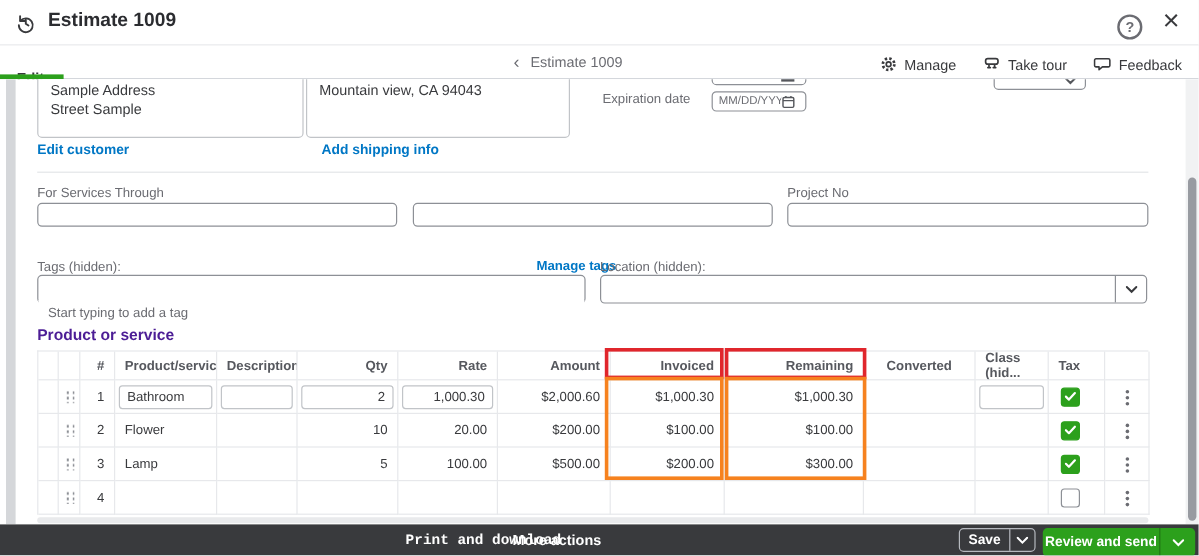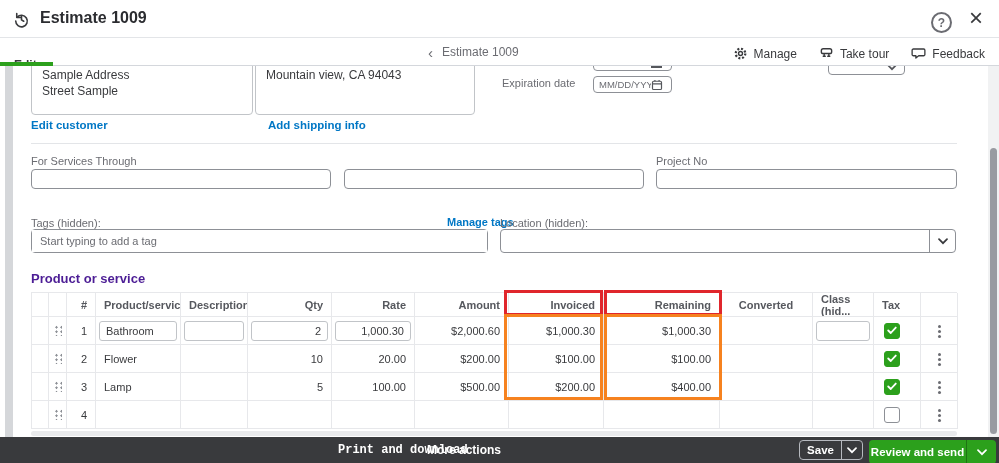--- a/index.html
+++ b/index.html
@@ -37,21 +37,21 @@
   .cutA .frag { position:absolute; right:9px; bottom:2px; width:11px; height:3px; background:#55575c; }
   .cutB { left:828px; top:-18px; width:77px; height:27px; }
   .cutB svg { position:absolute; right:7px; bottom:3px; }
   .date-input { position:absolute; left:593px; top:10px; width:79px; height:17px; border:1px solid #8d9096; border-radius:4px; background:#fff;
     display:flex; align-items:center; padding:0 4px 0 5px; }
   .date-input input { border:0; outline:0; width:52px; font-size:9.5px; color:#44464b; font-family:inherit; }
   .divider1 { position:absolute; left:31px; top:77px; width:926px; height:1px; background:#e3e5e8; }
   .field-input { position:absolute; top:103px; height:20px; border:1px solid #8d9096; border-radius:4px; background:#fff; }
   .field-input input { border:0; outline:0; width:100%; height:100%; padding:0 6px; font-size:11px; font-family:inherit; color:#393a3d; background:transparent; }
   .tags-input { position:absolute; left:31px; top:163px; width:457px; height:24px; border:1px solid #8d9096; border-radius:4px; }
-  .tags-input input { border:0; outline:0; width:100%; height:100%; padding:0 8px; font-size:11px; font-family:inherit; color:#393a3d; }
+  .tags-input input { border:0; outline:0; width:100%; height:100%; padding:0 8px; font-size:11px; font-family:inherit; color:#393a3d;margin-top:20px; }
   .tags-input input::placeholder, .date-input input::placeholder { color:#6b6c72; opacity:1; }
   .loc-select { position:absolute; left:500px; top:163px; width:456px; height:24px; border:1px solid #8d9096; border-radius:4px; background:#fff; cursor:pointer; }
   .loc-select .chevbox { position:absolute; right:0; top:0; width:26px; height:100%; border-left:1px solid #8d9096; display:flex; align-items:center; justify-content:center; color:#393a3d; }
   .section-title { position:absolute; left:31px; top:205px; font-size:13px; font-weight:bold; color:#4c1d95; }
   
   .grid { position:absolute; left:31px; top:226px; width:926px; display:grid;
     grid-template-columns:17px 18px 29px 85px 67px 84px 83px 94px 95px 116px 93px 61px 47px 37px;
     border-top:1px solid #e7e8eb; border-left:1px solid #e7e8eb; background:#fff; }
   .th,.td { border-right:1px solid #e7e8eb; border-bottom:1px solid #e7e8eb; display:flex; align-items:center; font-size:11px; overflow:hidden; }
   .th { height:24px; color:#56585e; font-weight:600; }
@@ -273,21 +273,21 @@
       <div class="td">
           <div class="drag"></div>
         </div>
       <div class="td ar">3</div>
       <div class="td al">Lamp</div>
       <div class="td al"></div>
       <div class="td ar">5</div>
       <div class="td ar">100.00</div>
       <div class="td ar">$500.00</div>
       <div class="td ar">$200.00</div>
-      <div class="td ar">$400.00</div>
+      <div class="td ar">$300.00</div>
       <div class="td"></div>
       <div class="td"></div>
       <div class="td">
         <div class="cb checked">
           <svg width="10" height="9" viewBox="0 0 12 10">
               <path d="M1.5 5l3 3 6-6.5" fill="none" stroke="#fff" stroke-width="2.2" stroke-linecap="round" stroke-linejoin="round"></path>
             </svg>
         </div>
       </div>
       <div class="td">

